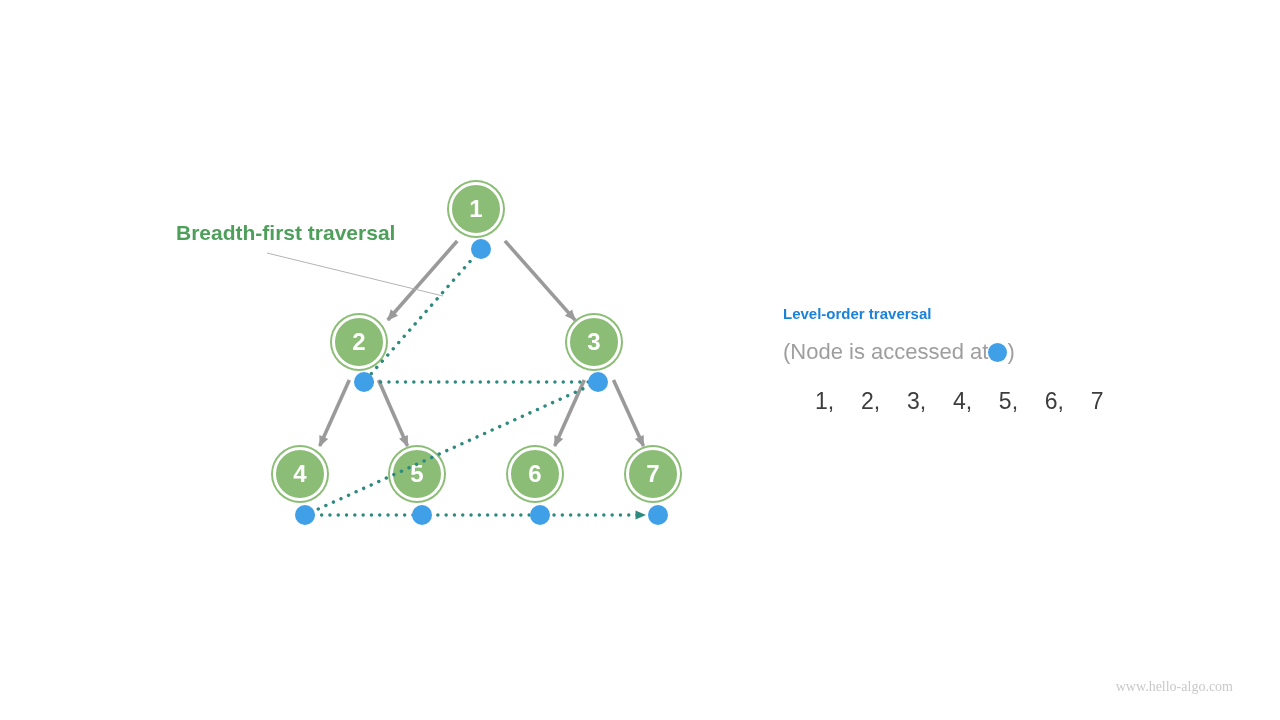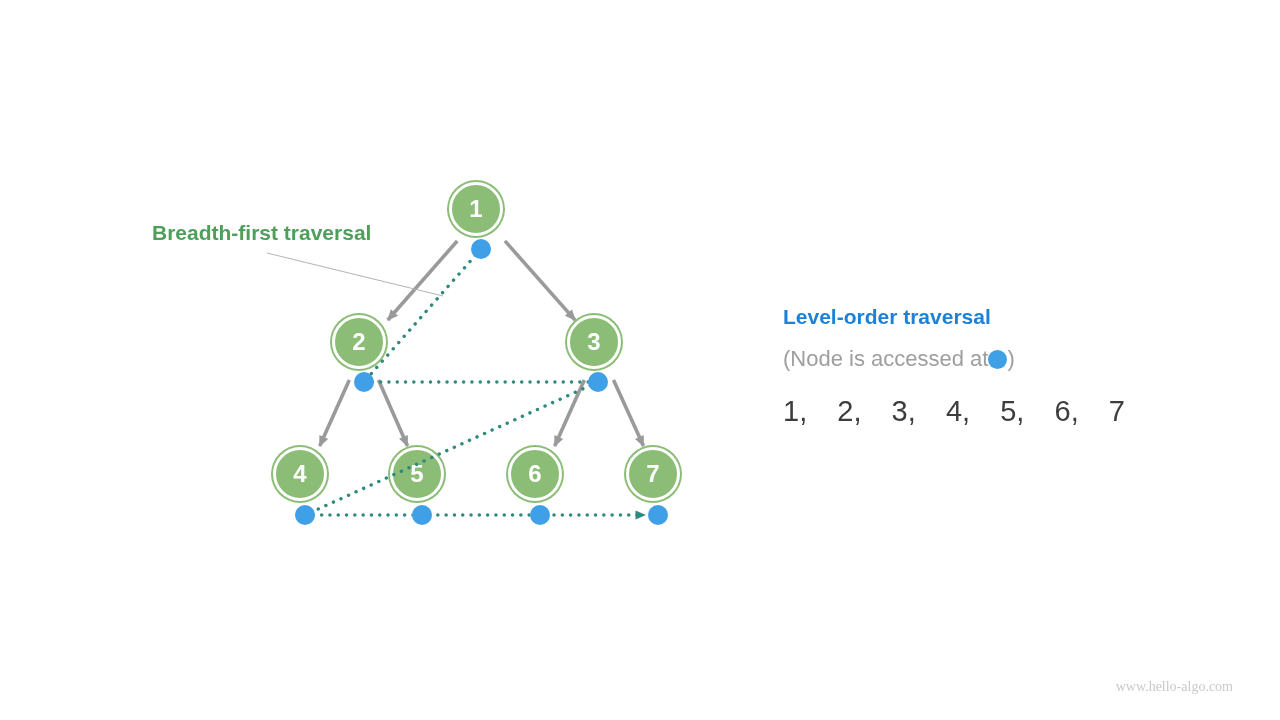--- a/index.html
+++ b/index.html
@@ -67,36 +67,36 @@
     position: absolute;
     width: 20px;
     height: 20px;
     border-radius: 50%;
     background: var(--access_blue, #3fa0e8);
     z-index: 3;
   }
   
   .bft-label {
     position: absolute;
-    left: 152px;
+    left: 176px;
     top: 221px;
     font-size: 21px;
     font-weight: 700;
     color: var(--label_green, #4d9f5a);
     z-index: 4;
     white-space: nowrap;
   }
   .panel {
     position: absolute;
     left: 783px;
     top: 305px;
     z-index: 4;
   }
   .panel-title {
-    font-size: 21px;
+    font-size: 15px;
     font-weight: 700;
     color: var(--heading_blue, #1a82d9);
     white-space: nowrap;
   }
   .panel-note {
     margin-top: 17px;
     font-size: 22px;
     color: var(--note_gray, #9e9e9e);
     display: flex;
     align-items: center;
@@ -104,24 +104,25 @@
   }
   .inline-dot {
     display: inline-block;
     width: 19px;
     height: 19px;
     border-radius: 50%;
     background: var(--access_blue, #3fa0e8);
   }
   .panel-seq {
     margin-top: 23px;
-    font-size: 29px;
+    font-size: 23px;
     color: var(--sequence_color, #3d3d3d);
     white-space: pre;
     word-spacing: 7px;
+    margin-left: 32px;
   }
   .watermark {
     position: absolute;
     right: 47px;
     top: 679px;
     font-family: Liberation Serif, serif;
     font-size: 14px;
     color: var(--watermark_color, #c9c9c9);
     z-index: 4;
   }

